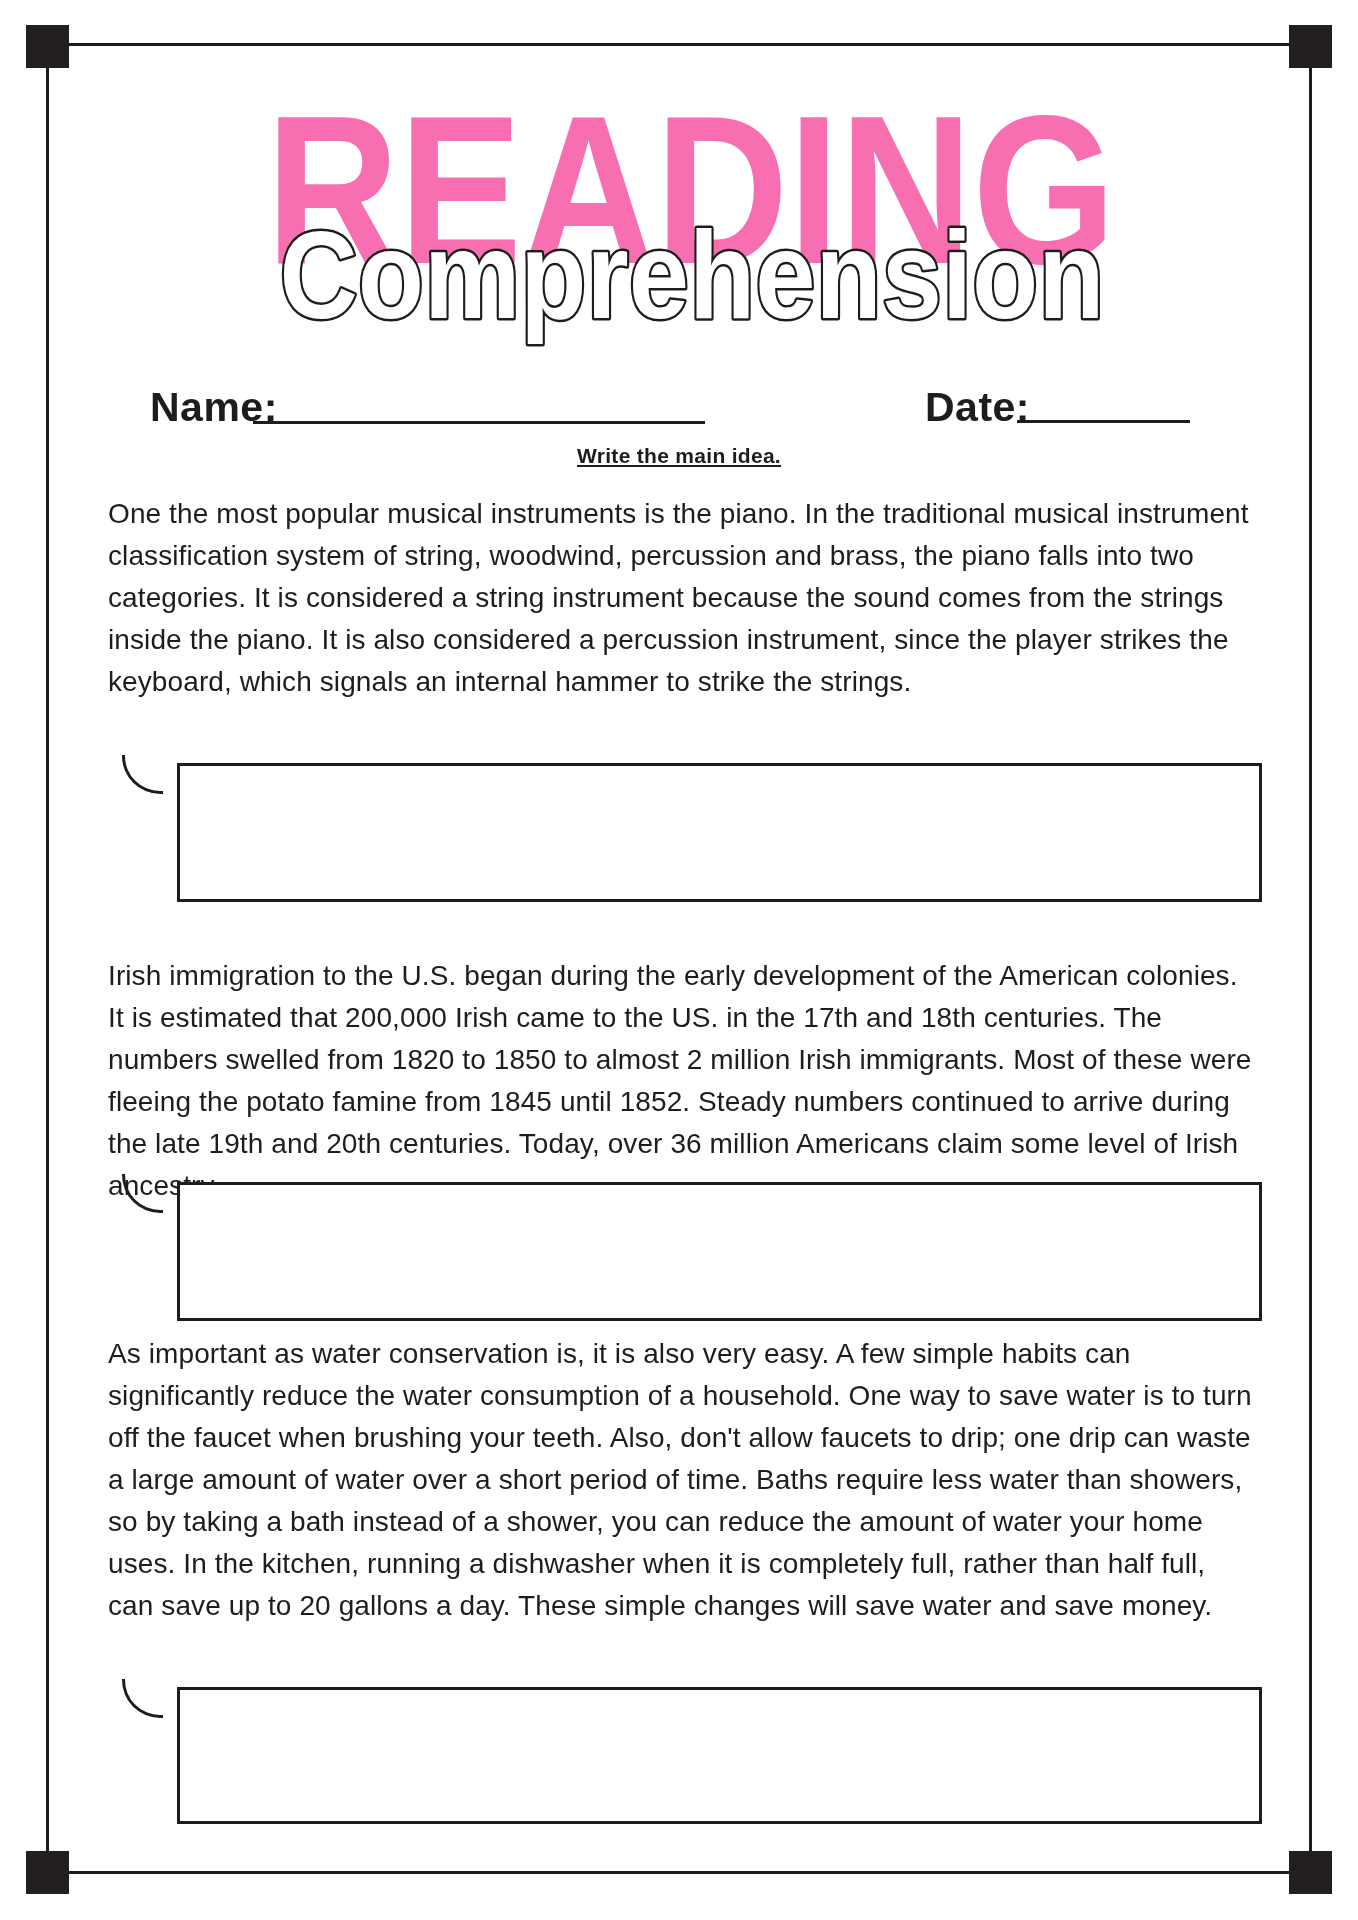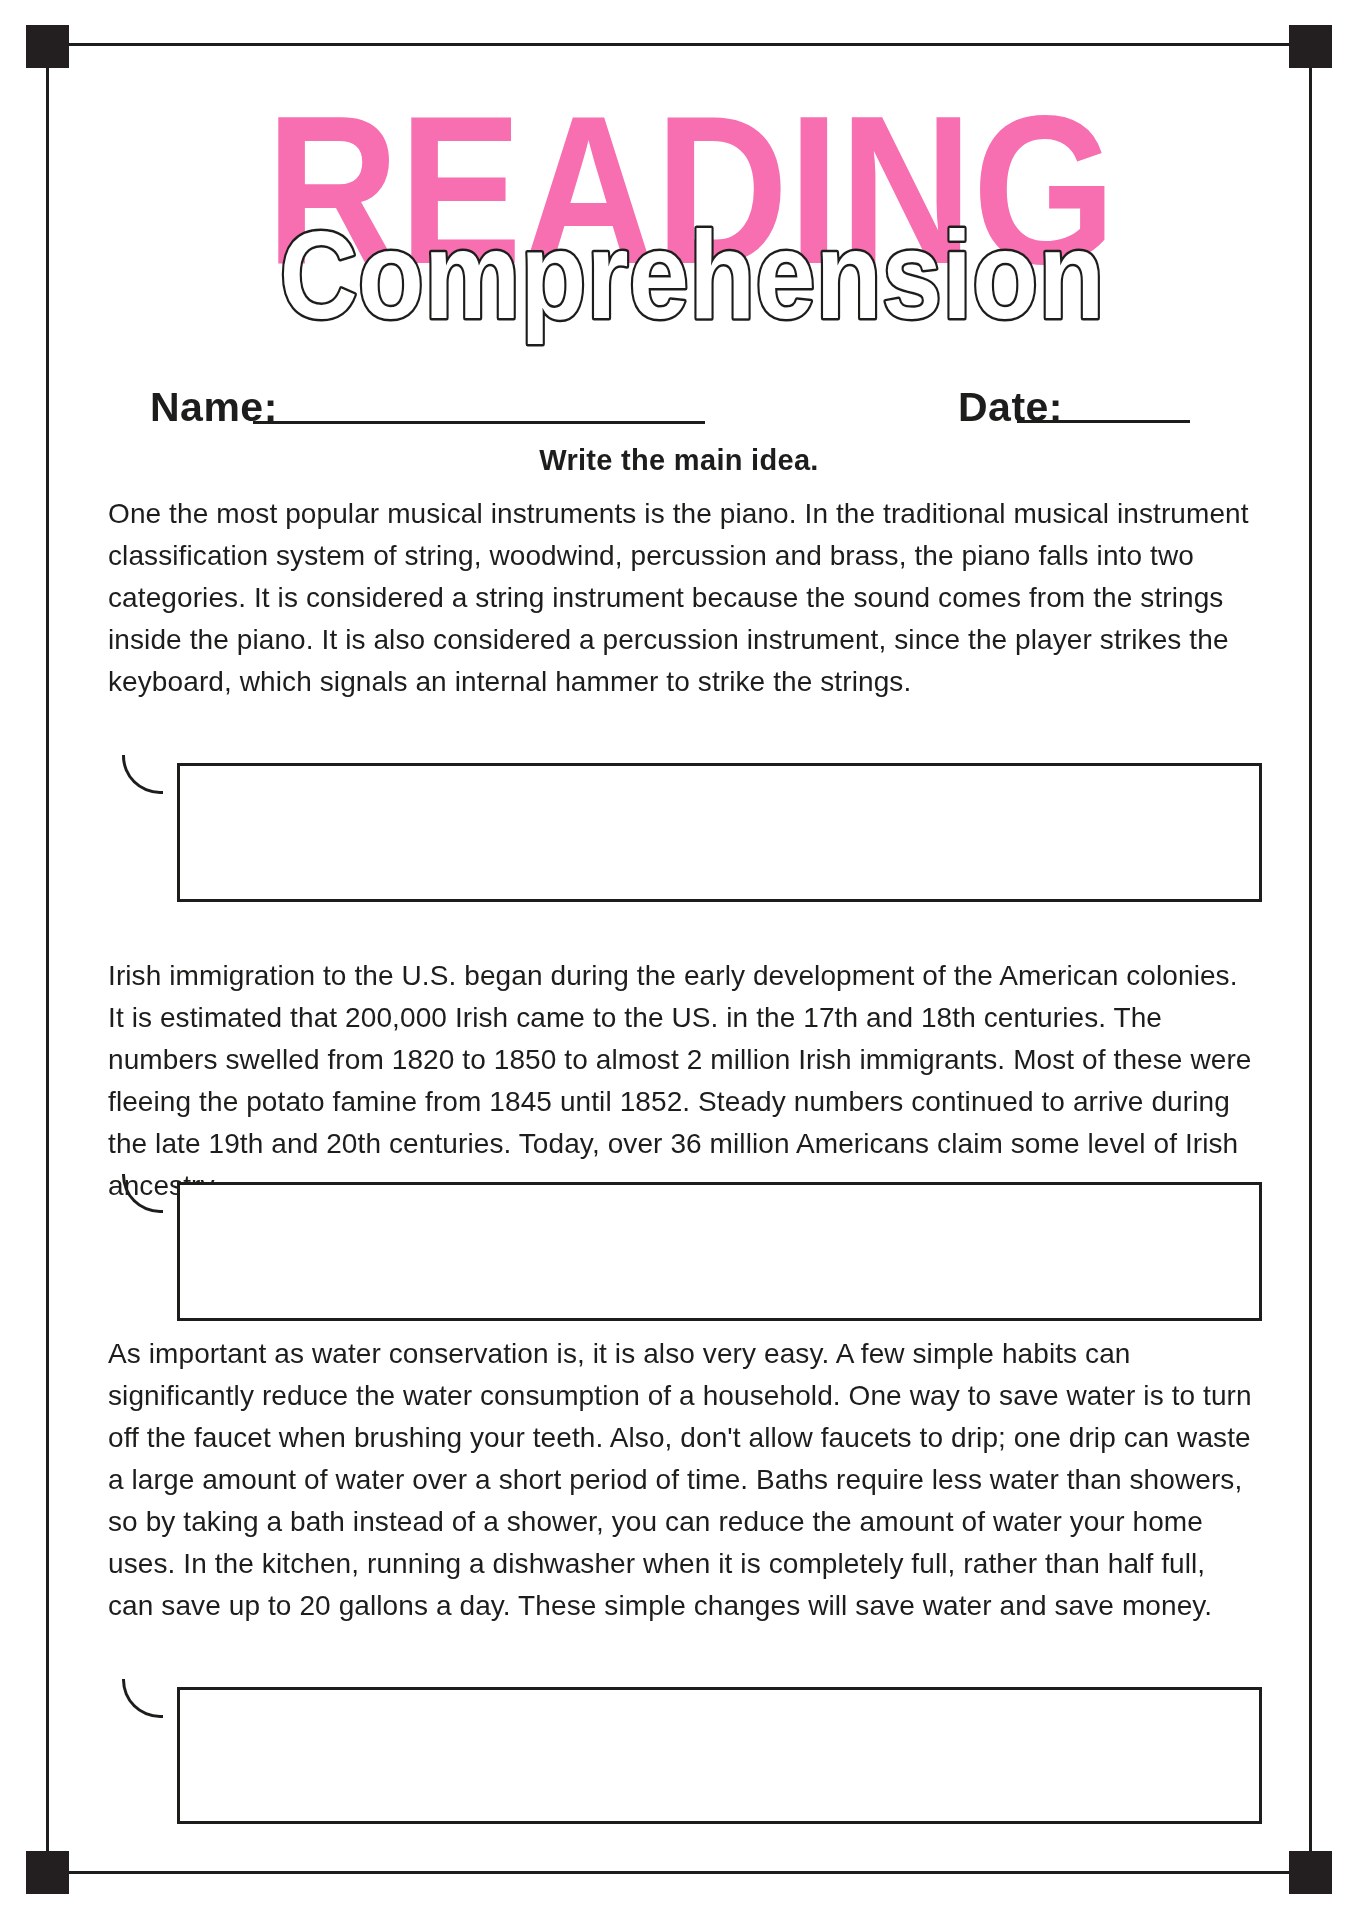--- a/index.html
+++ b/index.html
@@ -42,34 +42,35 @@
   }
 
   
   .field-label {
     position: absolute;
     font-size: 41px;
     font-weight: bold;
     letter-spacing: 0.5px;
   }
   .field-label.name { left: 150px; top: 384px; }
-  .field-label.date { left: 925px; top: 384px; margin-left: 33px; }
+  .field-label.date { left: 925px; top: 384px; }
   .write-line { position: absolute; height: 3px; background: #1d1d1b; }
   .write-line.name { left: 253px;  top: 421px; width: 452px; }
   .write-line.date { left: 1017px; top: 420px; width: 173px; }
 
   
   .instruction {
     position: absolute;
     left: 0; top: 444px;
     width: 1358px;
     text-align: center;
-    font-size: 29px;
+    font-size: 21px;
     font-weight: 600;
     letter-spacing: 0.3px;
+    text-decoration: underline;
   }
 
   
   .passage {
     position: absolute;
     left: 88px;
     width: 1150px;
     font-size: 28px;
     line-height: 42px;
     letter-spacing: 0.1px;

